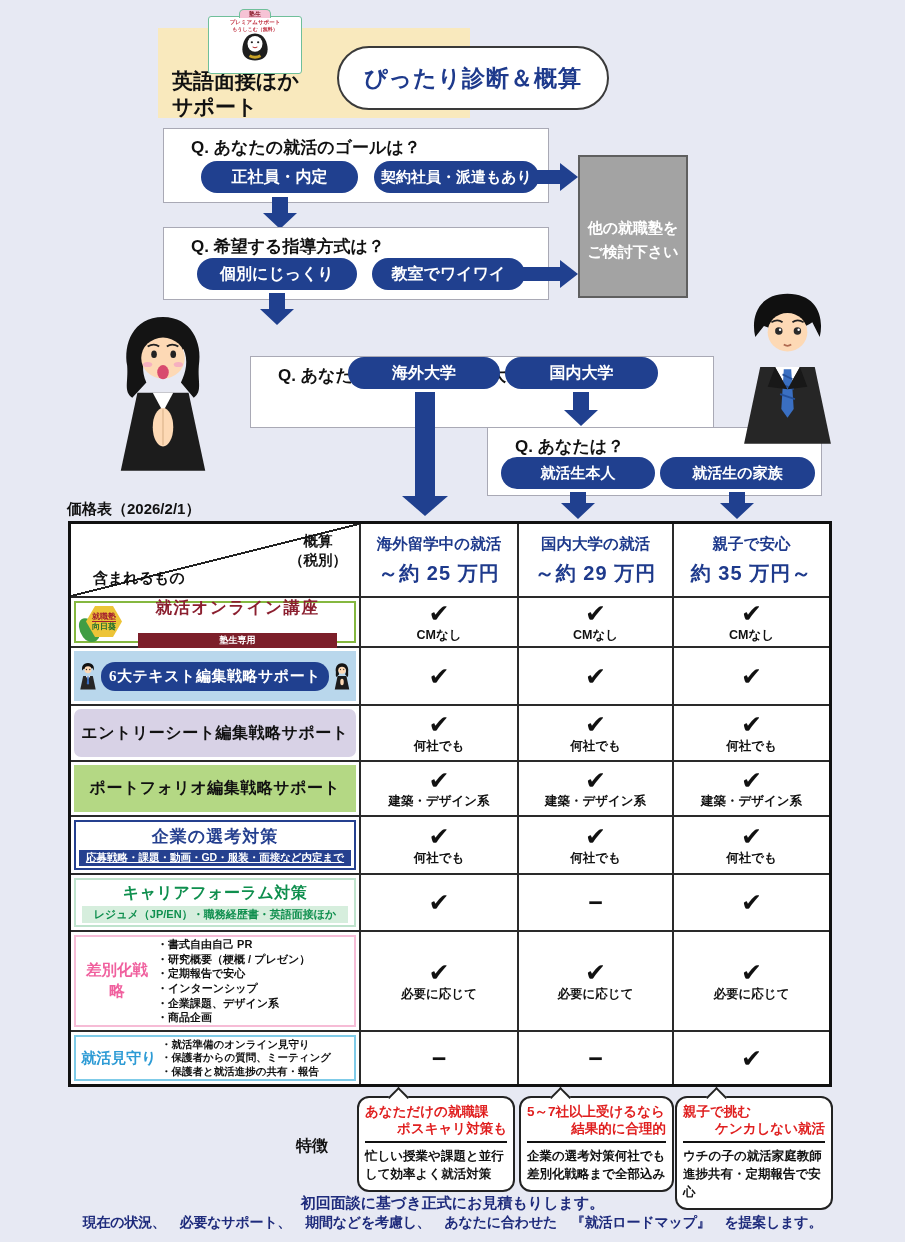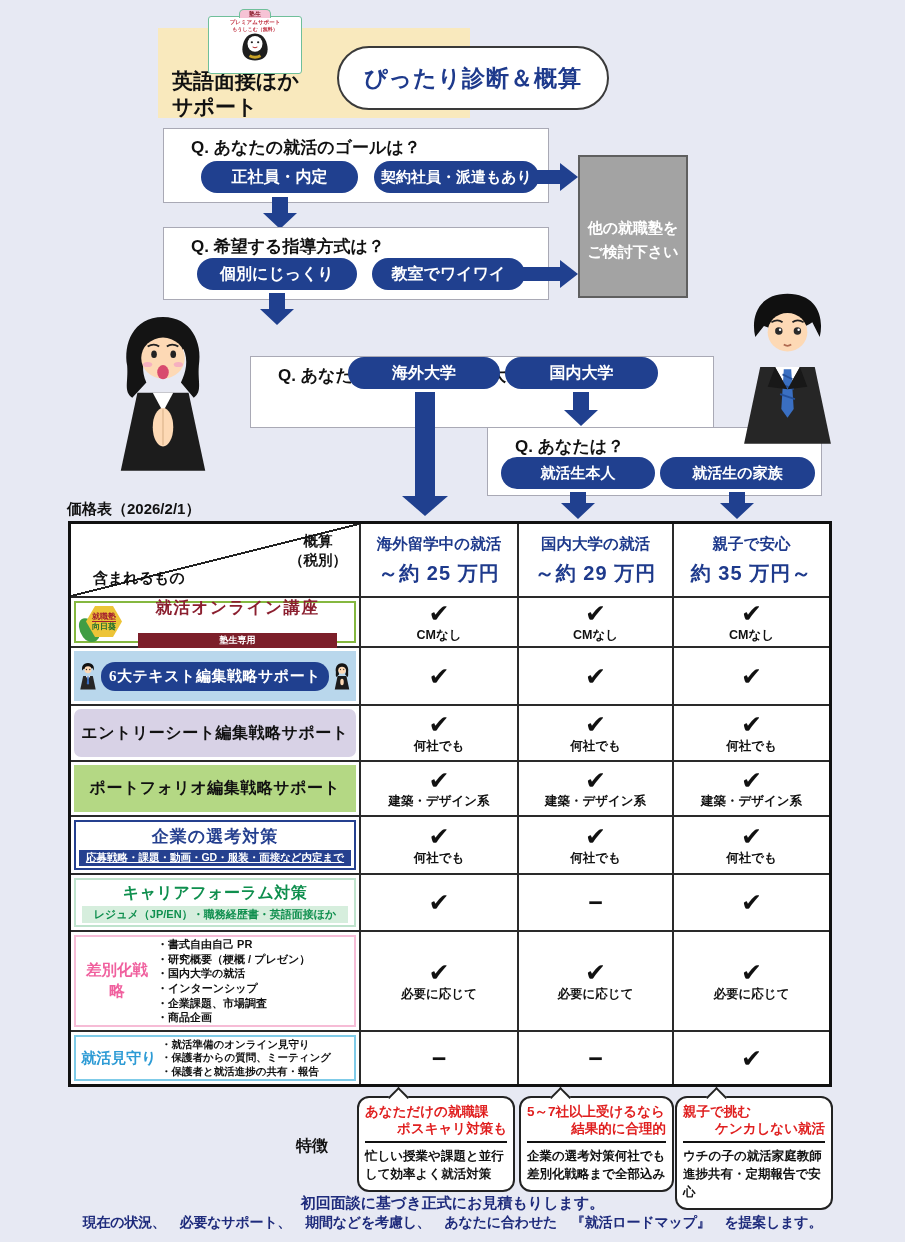--- a/index.html
+++ b/index.html
@@ -394,23 +394,23 @@
     <div class="cell val">
         <div class="mark">✔</div>
       </div>
 
     <div class="cell lbl">
       <div class="listrow lab6">
         <div class="lb serif">差別化戦略</div>
         <div>
           <div class="li">・書式自由自己 PR</div>
           <div class="li">・研究概要（梗概 / プレゼン）</div>
-          <div class="li">・国内大学の就活</div>
+          <div class="li">・定期報告で安心</div>
           <div class="li">・インターンシップ</div>
-          <div class="li">・企業課題、市場調査</div>
+          <div class="li">・企業課題、デザイン系</div>
           <div class="li">・商品企画</div>
         </div>
       </div>
     </div>
     <div class="cell val">
         <div class="mark">✔</div>
         <div class="note">必要に応じて</div>
       </div>
     <div class="cell val">
         <div class="mark">✔</div>

